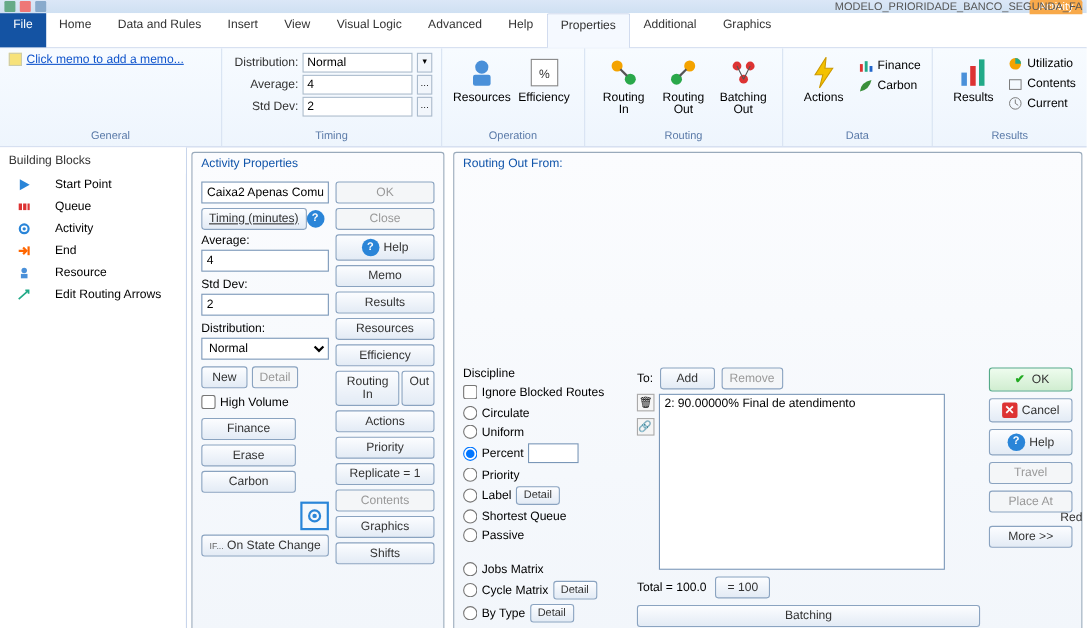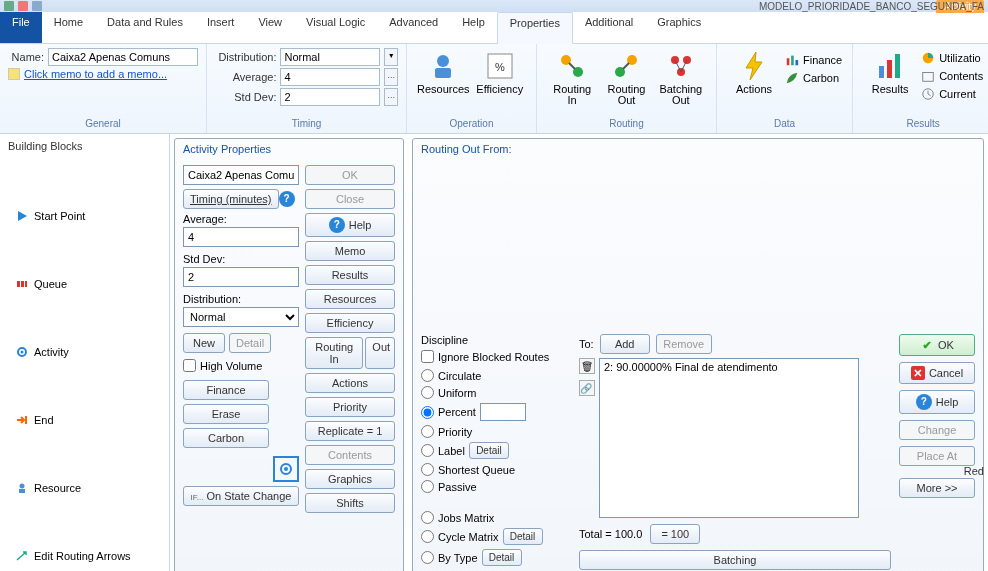--- a/index.html
+++ b/index.html
@@ -28,21 +28,21 @@
 .rb-big { display:flex; flex-direction:column; align-items:center; width:58px; padding:2px; cursor:default; }
 .rb-big .bigicon { width:32px; height:32px; margin-bottom:2px; }
 .rb-big .biglabel { text-align:center; line-height:11px; }
 .rb-small { display:flex; align-items:center; gap:4px; padding:1px 2px; cursor:default; }
 .rb-small .smicon { width:14px; height:14px; }
 
 .workarea { display:flex; height:calc(571px - 12px - 22px - 90px); }
 
 .sidebar { width:170px; background:#fff; border-right:1px solid #c8d5eb; overflow:auto; }
 .sidebar-header { padding:6px 8px; color:#333; background:#fff; }
-.sidebar-item { display:flex; align-items:flex-end; gap:6px; padding:4px 8px 4px 16px; cursor:default;margin-top:48px; }
+.sidebar-item { display:flex; align-items:flex-end; gap:22px; padding:4px 8px 4px 16px; cursor:default; }
 .sb-icon { width:12px; height:12px; }
 
 .panel { background:linear-gradient(#fbfcfe,#f2f6fb); border:1px solid #9ab; border-radius:3px; margin:4px; display:flex; flex-direction:column; }
 .panel-title { padding:4px 8px; color:#15a; font-size:11px; }
 .panel-body { padding:6px 8px; display:flex; gap:6px; flex:1; }
 
 .btn { background:linear-gradient(#fcfdff,#e3ebf5); border:1px solid #8aa3c0; border-radius:3px; padding:3px 6px; text-align:center; cursor:default; color:#333; min-width:70px; }
 .btn.disabled { color:#999; background:#f4f6f8; }
 .btn.wide { width:86px; }
 .btn.icon-btn { display:flex; align-items:center; justify-content:center; gap:4px; }
@@ -106,24 +106,20 @@
   <div class="menu-item">Help</div>
   <div class="menu-item active">Properties</div>
   <div class="menu-item">Additional</div>
   <div class="menu-item">Graphics</div>
 </div>
 
 <div class="ribbon">
 
   <div class="ribbon-group" style="width:210px;">
     <div class="ribbon-row">
-      <span class="ribbon-label" style="width:36px;">Name:</span>
-      <input class="ribbon-input" style="width: 150px;" value="Caixa2 Apenas Comuns">
-    </div>
-    <div class="ribbon-row">
       <span class="memo-icon"></span>
       <span class="memo-link">Click memo to add a memo...</span>
     </div>
     <div class="group-label">General</div>
   </div>
 
   <div class="ribbon-group" style="width:200px;">
     <div class="ribbon-row">
       <span class="ribbon-label">Distribution:</span>
       <input class="ribbon-input" value="Normal" style="">
@@ -467,21 +463,21 @@
               <span>OK</span>
             </div>
           <div class="btn cancel-btn">
               <span class="red-x">✕</span>
               <span>Cancel</span>
             </div>
           <div class="btn icon-btn">
               <span class="helpicon">?</span>
               <span>Help</span>
             </div>
-          <div class="btn disabled">Change</div>
+          <div class="btn disabled">Travel</div>
           <div class="btn disabled">Place At</div>
           <div style="flex:1;"></div>
           <div class="btn">More &gt;&gt;</div>
         </div>
       </div>
     </div>
   </div>
 
 </div>
 

